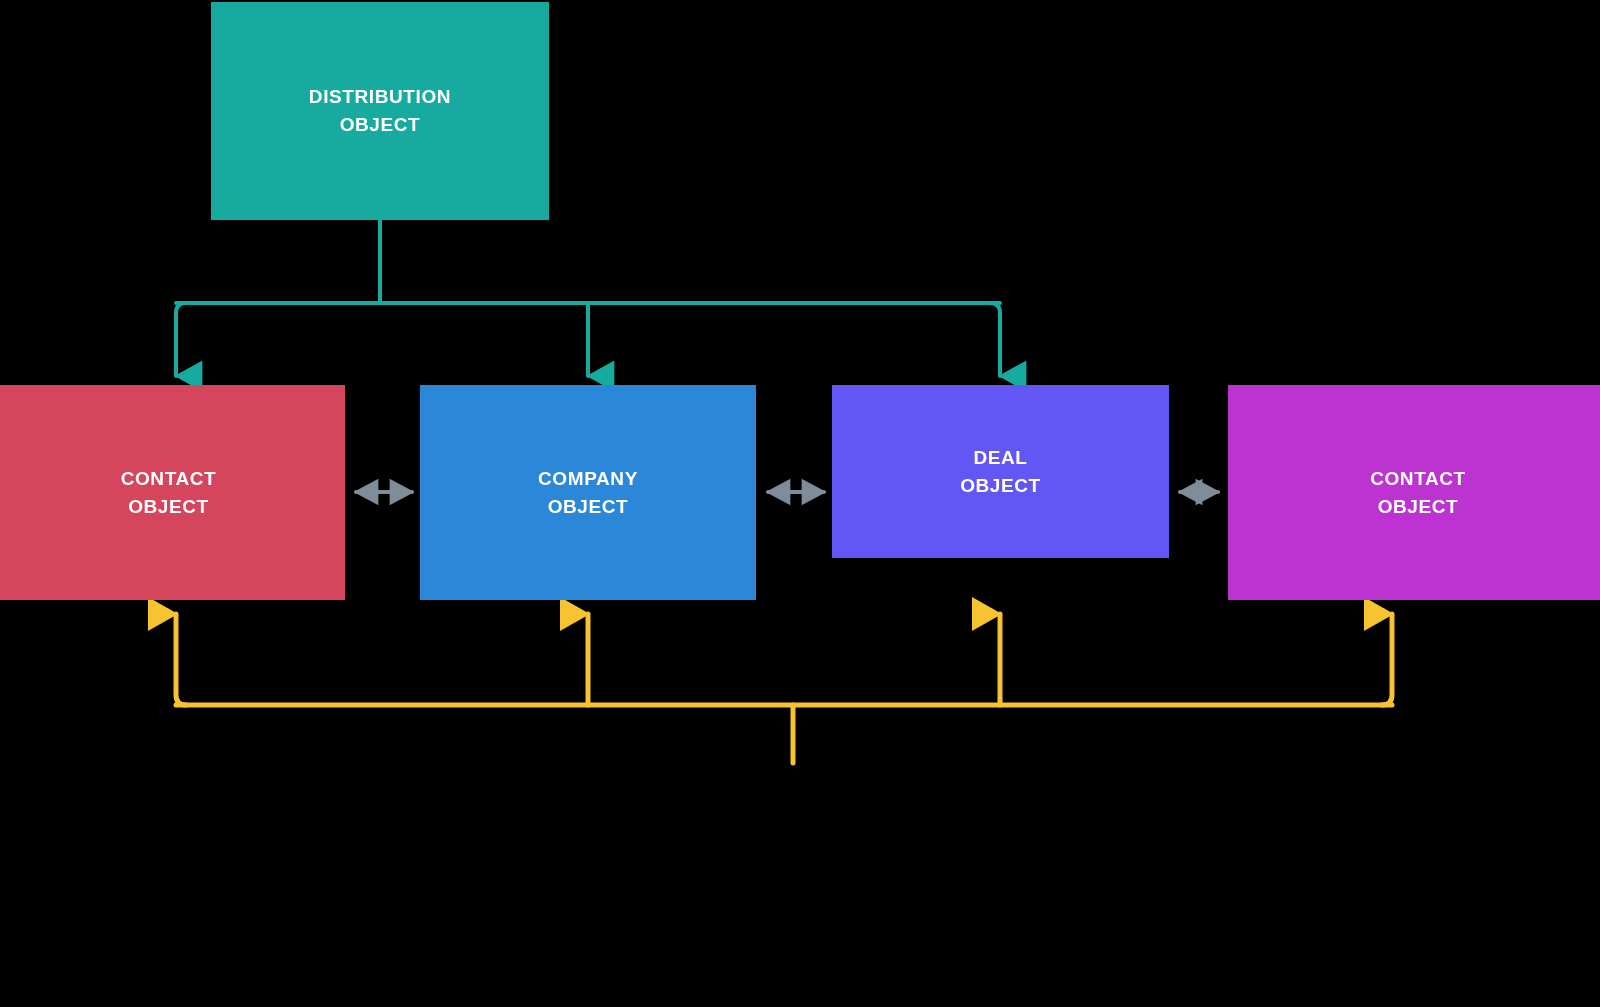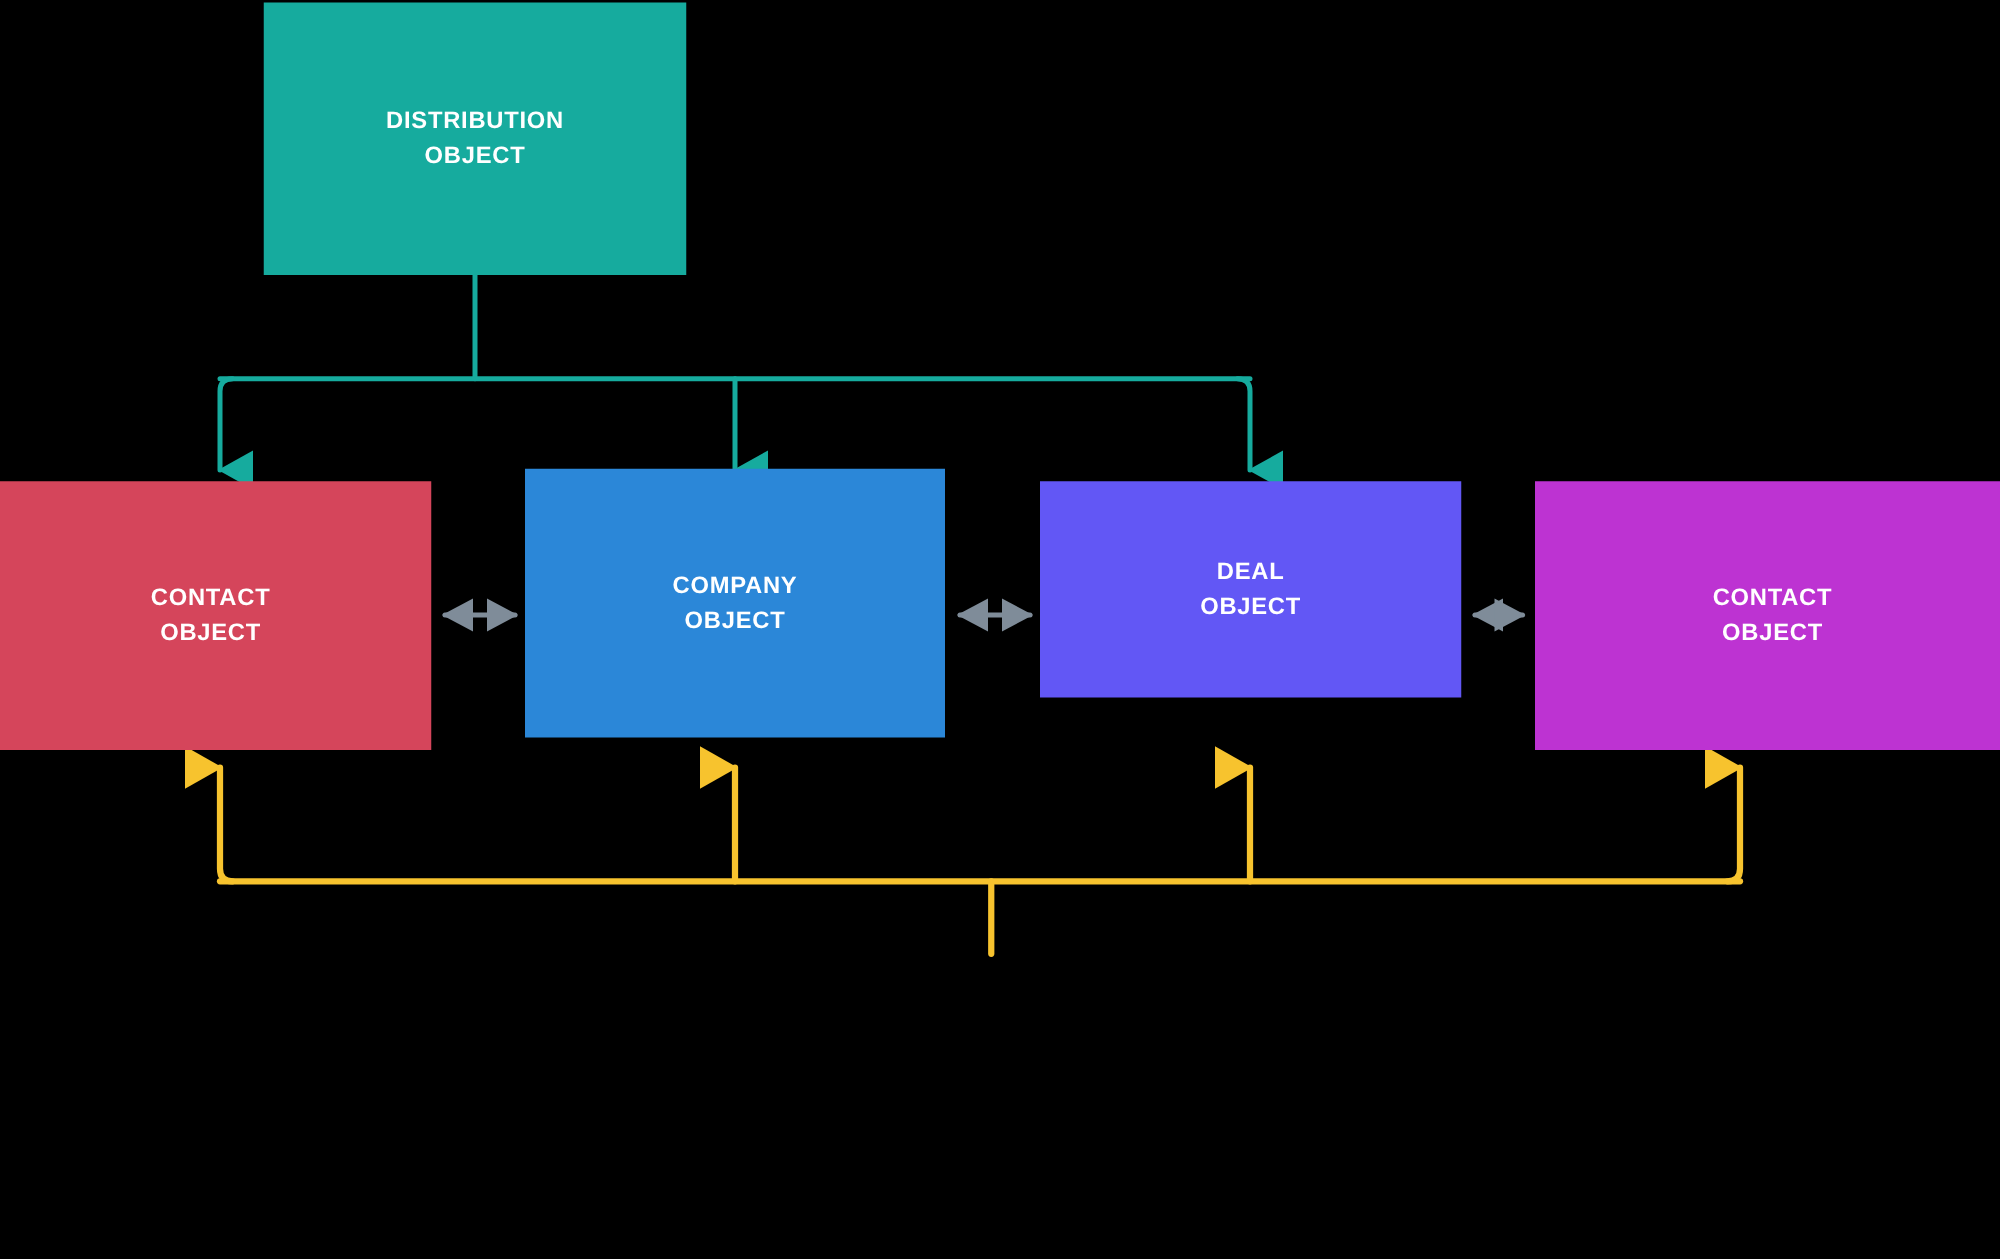--- a/index.html
+++ b/index.html
@@ -37,21 +37,21 @@
     left: 211px;  top: 2px;
     width: 338px; height: 218px;
     background: #16ab9e;
   }
   #node-contact {
     left: -8px;   top: 385px;
     width: 353px; height: 215px;
     background: #d5455b;
   }
   #node-company {
-    left: 420px;  top: 375px;
+    left: 420px;  top: 385px;
     width: 336px; height: 215px;
     background: #2b87d8;
   }
   #node-deal {
     left: 832px;  top: 385px;
     width: 337px; height: 173px;
     background: #6257f5;
   }
   #node-ticket {
     left: 1228px; top: 385px;

